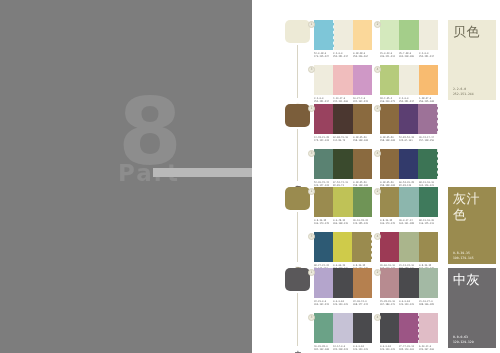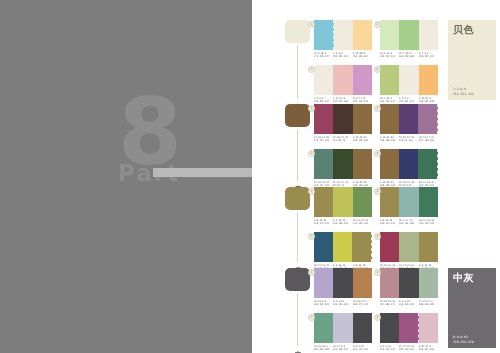--- a/index.html
+++ b/index.html
@@ -88,21 +88,21 @@
   .code .cmyk{display:block;white-space:nowrap;}
   .code .rgb{display:block;white-space:nowrap;}
 
   
   .namepanel{
     position:absolute;left:196px;top:0;width:48px;
     padding:4px 4px 4px 5px;
     box-sizing:border-box;
   }
   .np-name{
-    font-size:10px;line-height:1.25;font-weight:700;letter-spacing:.5px;
+    font-size:13px;line-height:1.25;font-weight:400;letter-spacing:.5px;
   }
   .np-codes{
     position:absolute;left:5px;bottom:4px;
     font-size:3.1px;line-height:1.45;
     font-family:"DejaVu Sans Mono","Liberation Mono",monospace;
   }
   .np-codes span{display:block;white-space:nowrap;}
 </style>
 </head>
 <body>
@@ -442,20 +442,27 @@
                   <span class="rgb">187-188-170</span>
                 </div>
                 <div class="code">
                   <span class="cmyk">0-8-39-35</span>
                   <span class="rgb">190-179-145</span>
                 </div>
               </div>
             </div>
           </div>
         </div>
+        <div class="namepanel" style="background: rgb(154, 139, 79); height: 77px;">
+          <div class="np-name" style="color: rgb(244, 240, 226);">灰汁色</div>
+          <div class="np-codes" style="color: rgb(244, 240, 226);">
+            <span>0-8-39-35</span>
+            <span>190-179-145</span>
+          </div>
+        </div>
       </div>
       <div class="section" style="top: 268px; height: 80px;">
         <div class="sec-cat" style="height: 80px;">
           <div class="cat-chip" style="background: rgb(90, 88, 90);"></div>
           <div class="cat-rule"></div>
           <div class="cat-label" style="color: rgb(110, 108, 110);">中庸</div>
         </div>
         <div class="groups">
           <div class="grow">
             <div class="group">

